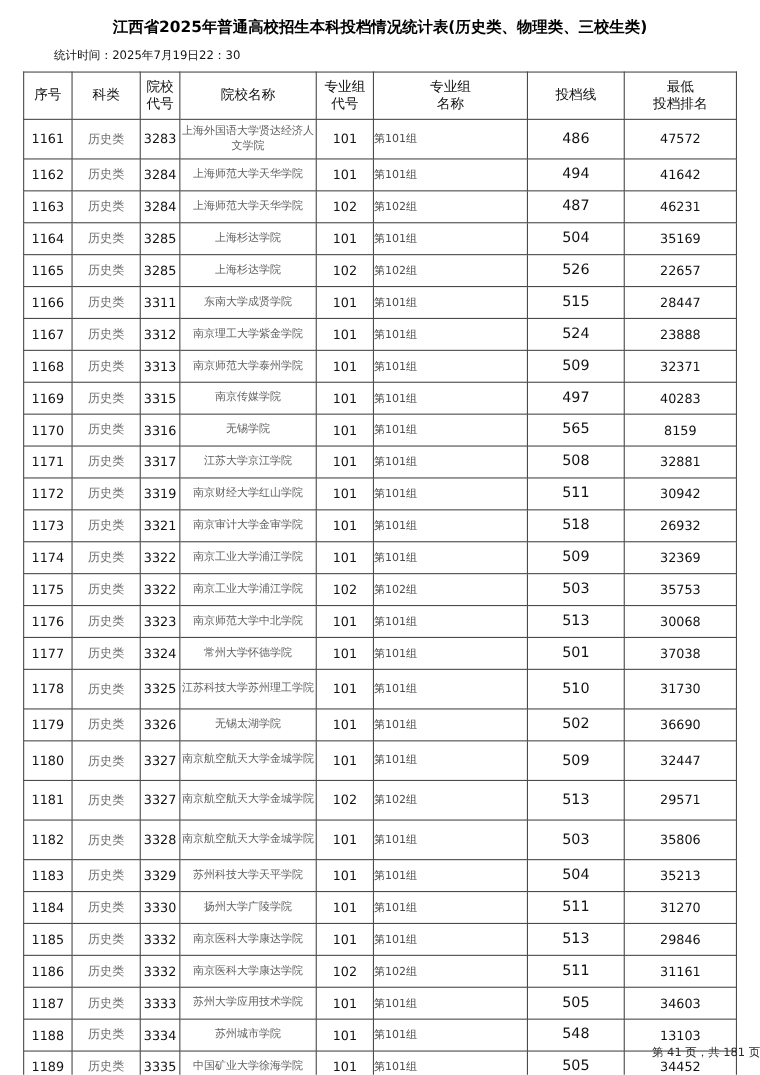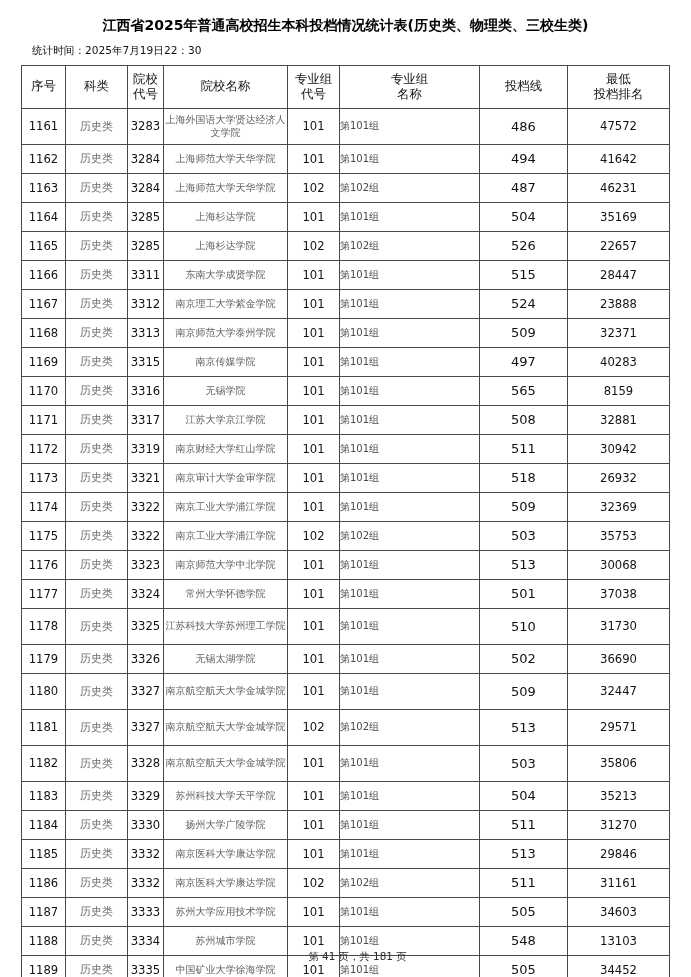--- a/index.html
+++ b/index.html
@@ -30,21 +30,21 @@
     font-weight: bold;
     letter-spacing: 0px;
     color: #000;
     padding-top: 17px;
     line-height: 1.25;
     white-space: nowrap;
   }
 
   
   .stat-time {
-    margin-left: 32px;
+    margin-left: 49px;
     margin-top: 9px;
     font-size: 10.6px;
     color: #111;
     letter-spacing: 0px;
     white-space: nowrap;
   }
 
   
   .table-wrap {
     margin-top: 7px;
@@ -135,21 +135,21 @@
   }
   tr.data-row { height: 29px; }
   tr.data-row.tall { height: 36px; }
 
   
   .page-footer {
     position: absolute;
     left: 0;
     right: 0;
     bottom: 13px;
-    text-align: center;
+    text-align: right;
     font-size: 10.4px;
     color: #2b2b2b;
     letter-spacing: 0px;
     padding-left: 24px;
   }
 </style>
 </head>
 <body>
 
 <div class="page">

